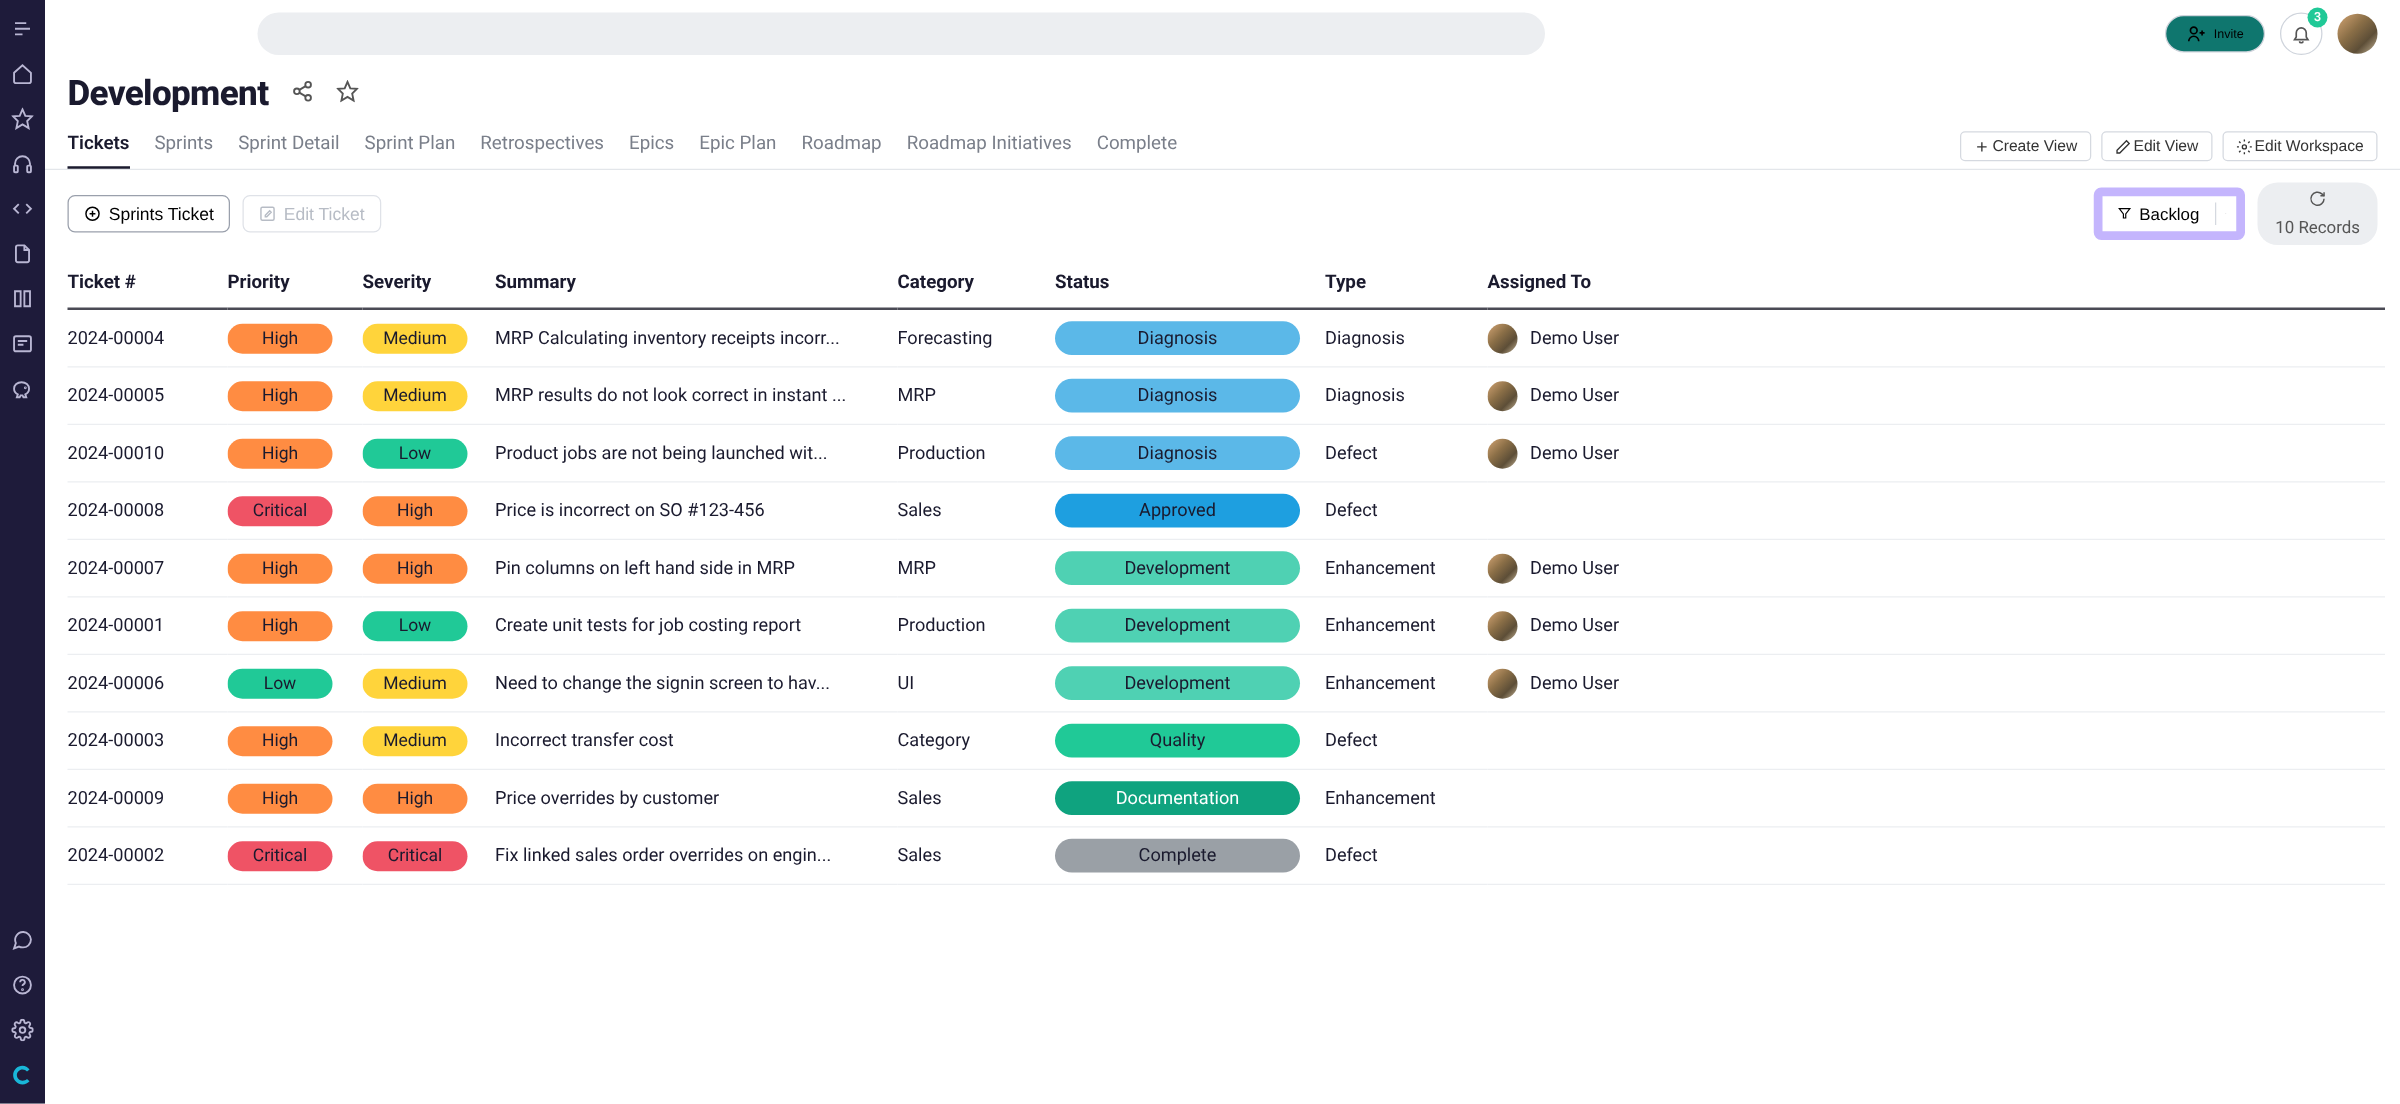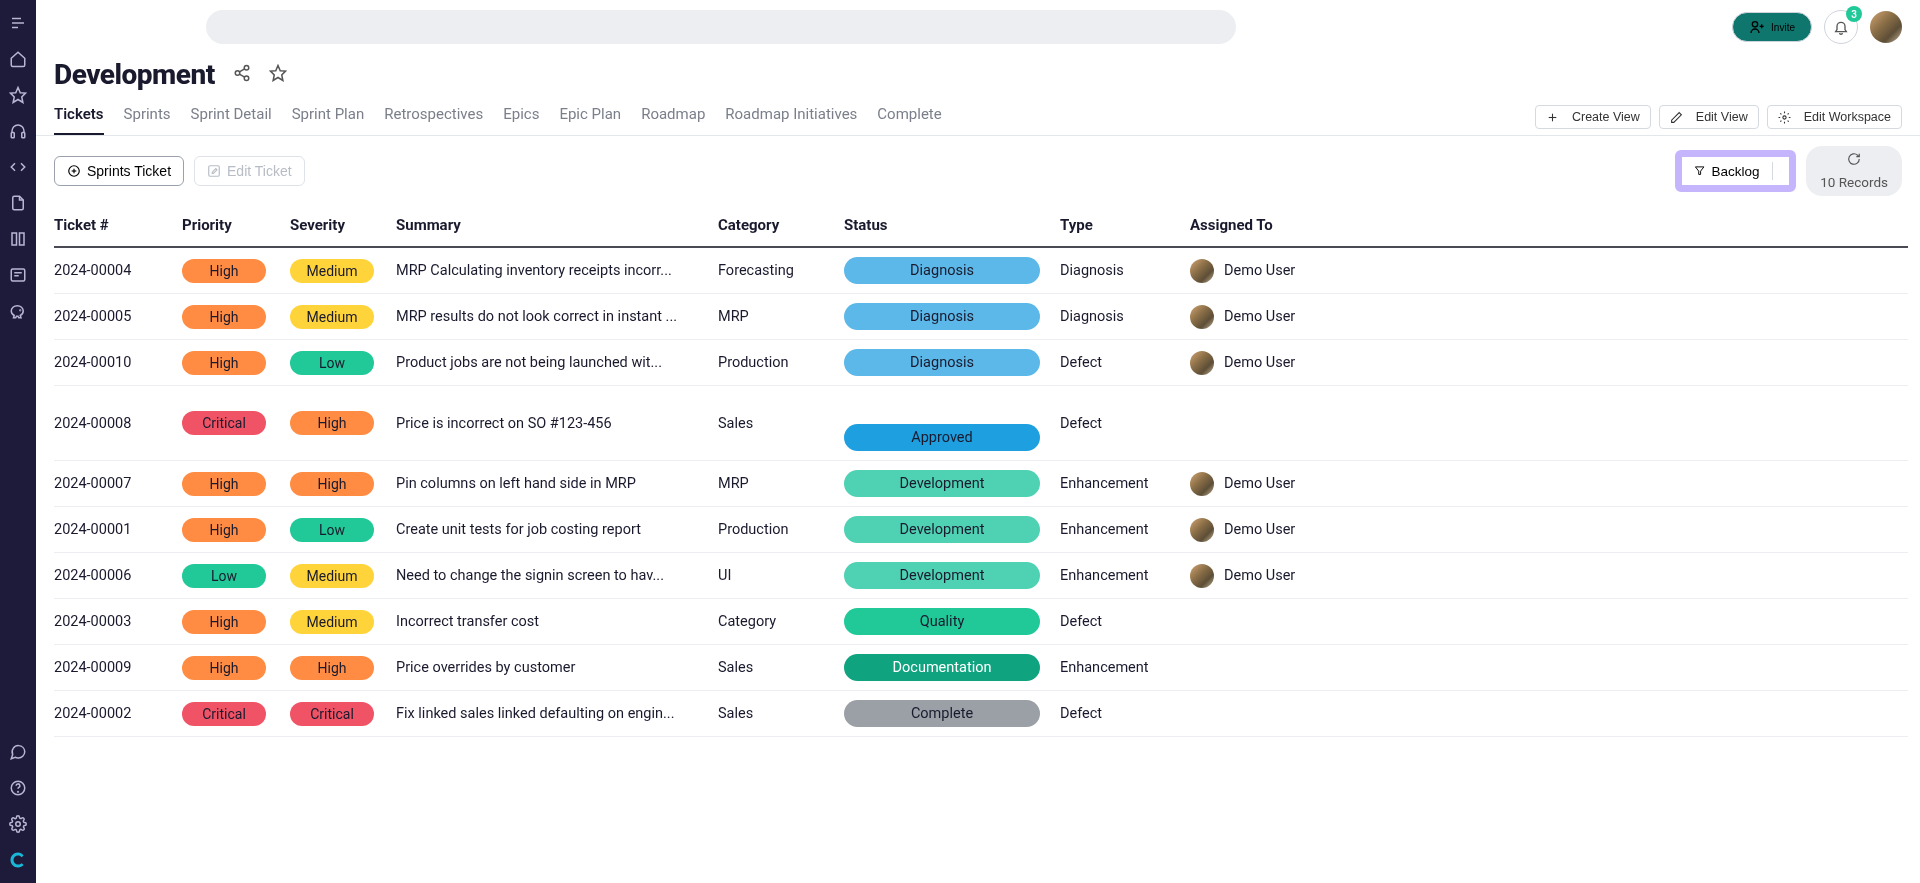--- a/index.html
+++ b/index.html
@@ -70,21 +70,21 @@
   
   .tabs-row { display: flex; align-items: center; padding: 14px 18px 0 18px; border-bottom: 1px solid #e3e6ea; }
   .tabs { display: flex; gap: 20px; }
   .tab {
     font-size: 15px; color: #7a7f8a; padding-bottom: 10px; cursor: pointer;
     border-bottom: 2px solid transparent; white-space: nowrap;
   }
   .tab.active { color: #1a1a2e; font-weight: 600; border-bottom-color: #1a1a2e; }
   .tabs-right { margin-left: auto; display: flex; gap: 8px; padding-bottom: 6px; }
   .btn-small {
-    display: flex; align-items: center; gap: 13px;
+    display: flex; align-items: center; gap: 2px;
     border: 1px solid #d5d9e0; background: #fff; border-radius: 4px;
     padding: 4px 10px; font-size: 12.5px; cursor: pointer; color: #333;
   }
   .btn-small svg { width: 13px; height: 13px; }
 
   
   .toolbar { display: flex; align-items: center; padding: 10px 18px; gap: 10px; }
   .btn-outline {
     display: flex; align-items: center; gap: 6px;
     border: 1px solid #9aa0ac; border-radius: 6px;
@@ -135,21 +135,21 @@
   .pill-high     { background: #ff8c42; color: #1a1a2e; }
   .pill-critical { background: #ef5365; color: #1a1a2e; }
   .pill-medium   { background: #ffd43b; color: #1a1a2e; }
   .pill-low      { background: #20c997; color: #1a1a2e; }
 
   .status-pill {
     display: inline-flex; align-items: center; justify-content: center;
     border-radius: 14px; padding: 5px 0; font-size: 14.5px; width: 196px; color: #1a1a2e;
   }
   .st-diagnosis     { background: #5bb8e8; }
-  .st-approved      { background: #1e9fe0; margin-top: 29px; }
+  .st-approved      { background: #1e9fe0; }
   .st-development   { background: #4fd1b3; }
   .st-quality       { background: #20c997; }
   .st-documentation { background: #0fa37f; color: #fff; }
   .st-complete      { background: #9aa0a6; }
 
   .assignee { display: flex; align-items: center; gap: 10px; }
 </style>
 </head>
 <body>
 
@@ -494,21 +494,21 @@
             <td><span>Price overrides by customer</span></td>
             <td><span>Sales</span></td>
             <td><span class="status-pill st-documentation">Documentation</span></td>
             <td><span>Enhancement</span></td>
             <td></td>
           </tr>
           <tr>
             <td><span>2024-00002</span></td>
             <td><span class="pill pill-critical">Critical</span></td>
             <td><span class="pill pill-critical">Critical</span></td>
-            <td><span>Fix linked sales linked defaulting on engin...</span></td>
+            <td><span>Fix linked sales order overrides on engin...</span></td>
             <td><span>Sales</span></td>
             <td><span class="status-pill st-complete">Complete</span></td>
             <td><span>Defect</span></td>
             <td></td>
           </tr>
         </tbody>
     </table>
   </div>
 
 </div>

